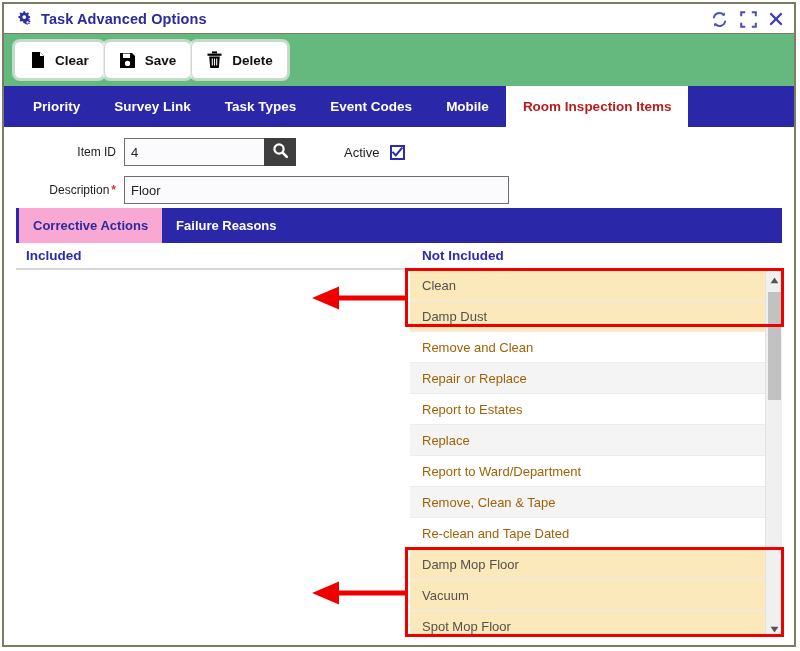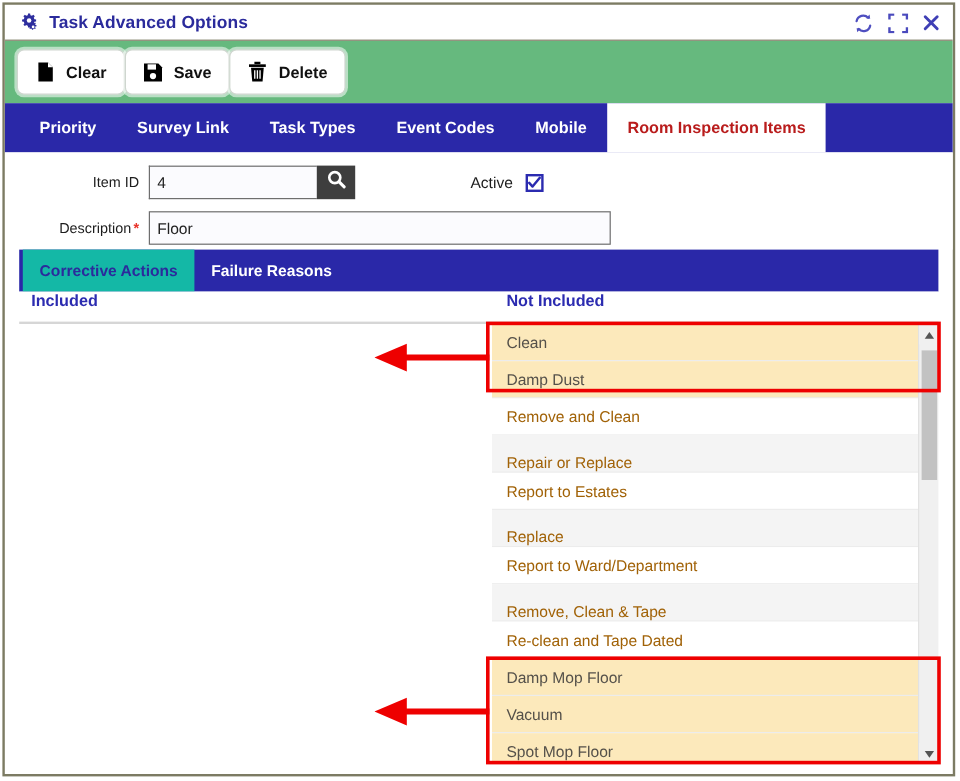--- a/index.html
+++ b/index.html
@@ -177,21 +177,21 @@
     background: #3e3e3e;
     display: flex;
     align-items: center;
     justify-content: center;
     cursor: pointer;
     box-sizing: border-box;
   }
   .active-wrap {
     display: flex;
     align-items: center;
-    margin-left: 96px;
+    margin-left: 48px;
     gap: 11px;
   }
   .active-label { font-size: 13px; color: #1d1d1d; }
   .chk {
     width: 15px; height: 15px;
     border: 2px solid #2b2bb0;
     display: flex; align-items: center; justify-content: center;
     cursor: pointer;
     box-sizing: border-box;
   }
@@ -209,33 +209,34 @@
   .subtab {
     display: flex;
     align-items: center;
     padding: 0 14px;
     color: #ffffff;
     font-size: 13px;
     font-weight: bold;
     cursor: pointer;
     white-space: nowrap;
   }
-  .subtab.active { background: #14b8a6; color: #2b2b9c; }
+  .subtab.active { background: #f9a8d4; color: #2b2b9c; }
 
   
   .panes {
     position: relative;
     margin: 0 12px;
     height: 394px;
     background: #ffffff;
   }
   .pane-head {
     display: flex;
     height: 25px;
     align-items: flex-start;
+    padding-top: 5px;
     box-sizing: border-box;
   }
   .pane-title {
     font-size: 13.5px;
     font-weight: bold;
     color: #2b2bb0;
   }
   .pane-title.left  { width: 398px; padding-left: 10px; box-sizing: border-box; }
   .pane-title.right { padding-left: 8px; }
 
@@ -268,21 +269,21 @@
     align-items: center;
     padding-left: 12px;
     font-size: 13px;
     color: #a16207;
     box-sizing: border-box;
     border-bottom: 1px solid #ececec;
     cursor: pointer;
     white-space: nowrap;
   }
   .row.odd  { background: #ffffff; }
-  .row.even { background: #f4f4f4; align-items: flex-end; }
+  .row.even { background: #f4f4f4; }
   .row.sel  { background: #fce9bb; color: #55514a; }
 
   
   .sbar {
     width: 17px;
     background: #f0f0f0;
     border-left: 1px solid #e2e2e2;
     box-sizing: border-box;
     position: relative;
     cursor: pointer;

